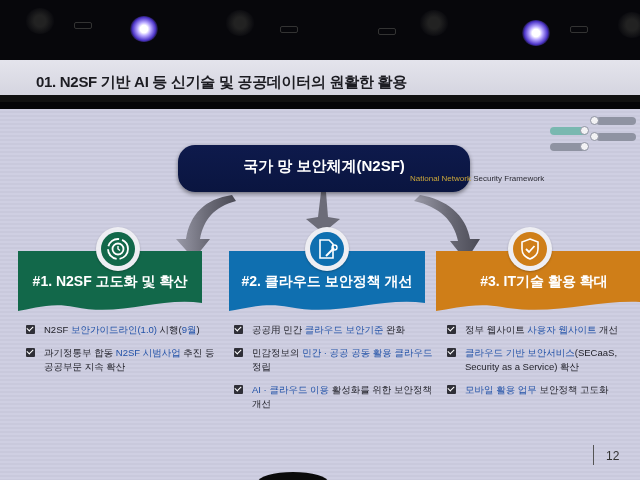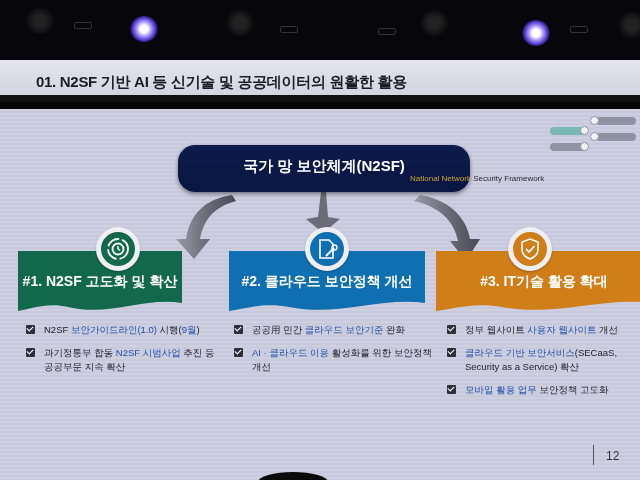--- a/index.html
+++ b/index.html
@@ -118,21 +118,21 @@
     <path d="M321 83 L326 83 L328 108 L340 110 L323 124 L306 110 L318 108 Z" fill="#6c6c78"></path>
 
     <path d="M420 86 C446 90 466 106 470 130 L480 130 L466 152 L450 132 L458 132 C454 112 440 98 414 92 Z" fill="url(#ag)"></path>
   </svg>
 
   <div class="n2sf-box">
     <div class="n2sf-title">국가 망 보안체계(N2SF)</div>
   </div>
   <div class="n2sf-sub"><span>National Network </span><span class="rest">Security Framework</span></div>
 
-  <div class="banner" style="left:18px;width:164px">
+  <div class="banner" style="left:18px;width:184px">
     <svg class="fill" viewBox="0 0 196 60" preserveAspectRatio="none">
         <path d="M0 0 H196 V52 C150 46 110 66 60 56 C35 51 15 58 0 60 Z" fill="#12684a"></path>
       </svg>
     <div class="banner-label">#1. N2SF 고도화 및 확산</div>
   </div>
   <div class="badge" style="left:96px">
     <div class="inner" style="background:#12684a"></div>
     <svg width="30" height="30" viewBox="0 0 30 30">
       <circle cx="15" cy="15" r="10" fill="none" stroke="#fff" stroke-width="1.8" stroke-dasharray="14 3"></circle>
       <circle cx="15" cy="15" r="5.5" fill="none" stroke="#fff" stroke-width="1.8"></circle>
@@ -179,20 +179,24 @@
         <span><span>과기정통부 합동 </span><span class="hl">N2SF 시범사업</span><span> 추진 등 공공부문 지속 확산</span></span>
       </div>
     </div>
   <div class="list" style="left:234px;width:200px">
       <div class="item">
         <span class="check"></span>
         <span><span>공공用 민간 </span><span class="hl">클라우드 보안기준</span><span> 완화</span></span>
       </div>
       <div class="item">
         <span class="check"></span>
+        <span><span>민감정보의 </span><span class="hl">민간 · 공공 공동 활용 클라우드</span><span> 정립</span></span>
+      </div>
+      <div class="item">
+        <span class="check"></span>
         <span><span class="hl">AI · 클라우드 이용</span><span> 활성화를 위한 보안정책 개선</span></span>
       </div>
     </div>
   <div class="list" style="left:447px;width:190px">
       <div class="item">
         <span class="check"></span>
         <span><span>정부 웹사이트 </span><span class="hl">사용자 웹사이트</span><span> 개선</span></span>
       </div>
       <div class="item">
         <span class="check"></span>

